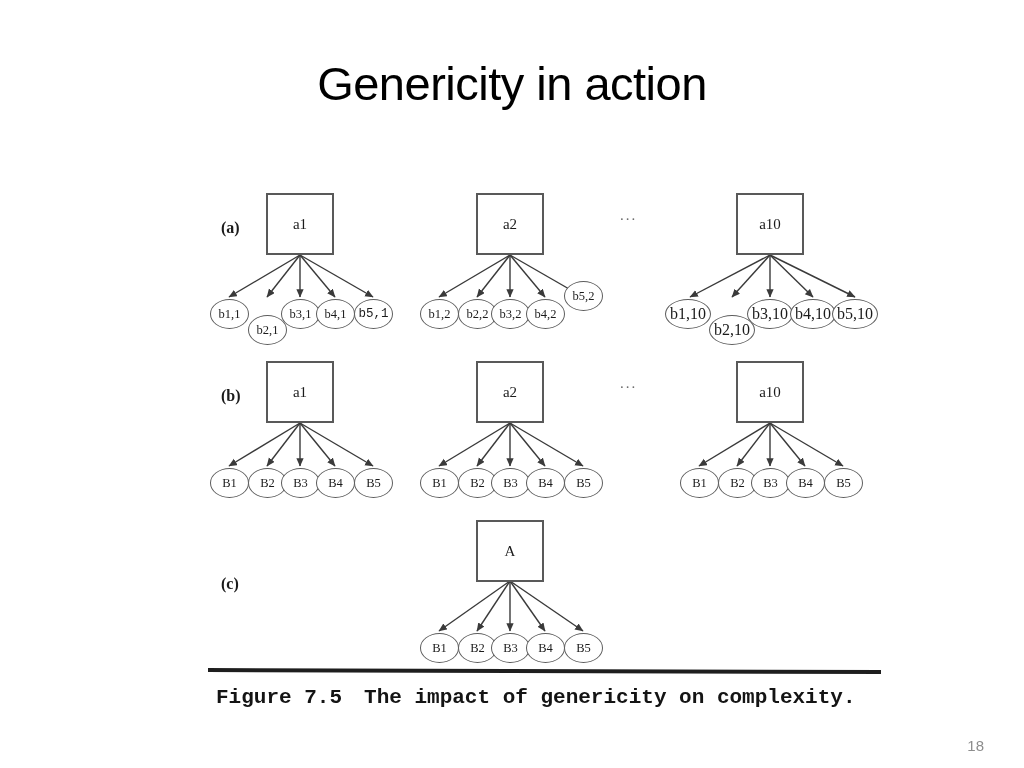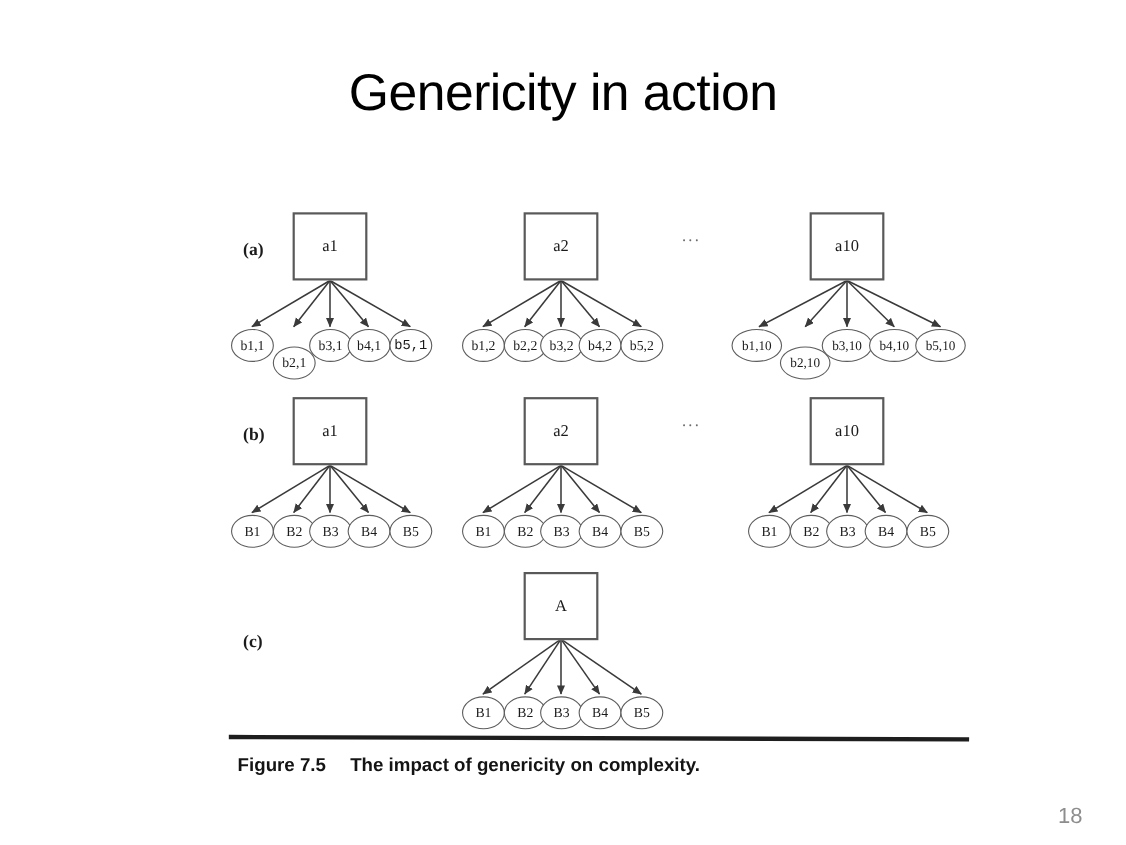--- a/index.html
+++ b/index.html
@@ -81,21 +81,21 @@
     background: #ffffff;
     display: flex;
     align-items: center;
     justify-content: center;
     font-family: "Liberation Serif", serif;
     font-size: 12.5px;
     color: #1b1b1b;
     white-space: nowrap;
   }
   .node-ellipse.narrow { font-size: 12.5px; }
-  .node-ellipse.wide   { font-size: 12px; }
+  .node-ellipse.wide   { font-size: 16px; }
 
   
   .group-dots {
     position: absolute;
     font-family: "Liberation Serif", serif;
     font-size: 15px;
     letter-spacing: 2px;
     color: #6b6b6b;
   }
 
@@ -107,35 +107,35 @@
     width: 673px;
     height: 4px;
     background: #1e1e1e;
     transform: rotate(0.18deg);
     transform-origin: left center;
   }
   #figure-caption {
     position: absolute;
     left: 216px;
     top: 686px;
-    font-family: Liberation Sans, sans-serif;
+    font-family: Liberation Mono, monospace;
     font-weight: bold;
-    font-size: 17px;
+    font-size: 21px;
     color: #141414;
     white-space: nowrap;
   }
   #figure-caption .cap-num { margin-right: 22px; }
 
   
   #page-number {
     position: absolute;
     right: 40px;
     bottom: 14px;
     font-family: "Liberation Sans", sans-serif;
-    font-size: 20px;
+    font-size: 15px;
     color: #8d8d8d;
   }
 </style>
 </head>
 <body>
 
 <div id="slide-title">Genericity in action</div>
 
 <div id="figure-area">
 
@@ -202,21 +202,21 @@
   <div class="node-ellipse narrow" style="left:5px;   top:124px; width:39px; height:30px;text-align:center;">b1,1</div>
   <div class="node-ellipse narrow" style="left:43px;  top:124px; width:39px; height:30px;margin-top:16px;">b2,1</div>
   <div class="node-ellipse narrow" style="left:76px;  top:124px; width:39px; height:30px;">b3,1</div>
   <div class="node-ellipse narrow" style="left:111px; top:124px; width:39px; height:30px;">b4,1</div>
   <div class="node-ellipse narrow" style="left:149px; top:124px; width:39px; height:30px;font-family:Liberation Mono, monospace;">b5,1</div>
 
   <div class="node-ellipse narrow" style="left:215px; top:124px; width:39px; height:30px;">b1,2</div>
   <div class="node-ellipse narrow" style="left:253px; top:124px; width:39px; height:30px;">b2,2</div>
   <div class="node-ellipse narrow" style="left:286px; top:124px; width:39px; height:30px;text-align:right;">b3,2</div>
   <div class="node-ellipse narrow" style="left:321px; top:124px; width:39px; height:30px;font-family:Liberation Serif, serif;">b4,2</div>
-  <div class="node-ellipse narrow" style="left:359px; top:124px; width:39px; height:30px;">b5,2</div>
+  <div class="node-ellipse narrow" style="left:359px; top:106px; width:39px; height:30px;">b5,2</div>
 
   <div class="node-ellipse wide" style="left:460px; top:124px; width:46px; height:30px;">b1,10</div>
   <div class="node-ellipse wide" style="left:504px; top:140px; width:46px; height:30px;">b2,10</div>
   <div class="node-ellipse wide" style="left:542px; top:124px; width:46px; height:30px;">b3,10</div>
   <div class="node-ellipse wide" style="left:585px; top:124px; width:46px; height:30px;">b4,10</div>
   <div class="node-ellipse wide" style="left:627px; top:124px; width:46px; height:30px;">b5,10</div>
 
   <div class="row-label" style="left:16px; top:212px;">(b)</div>
 
   <div class="node-box" style="left:61px; top:186px; width:68px; height:62px;">a1</div>

